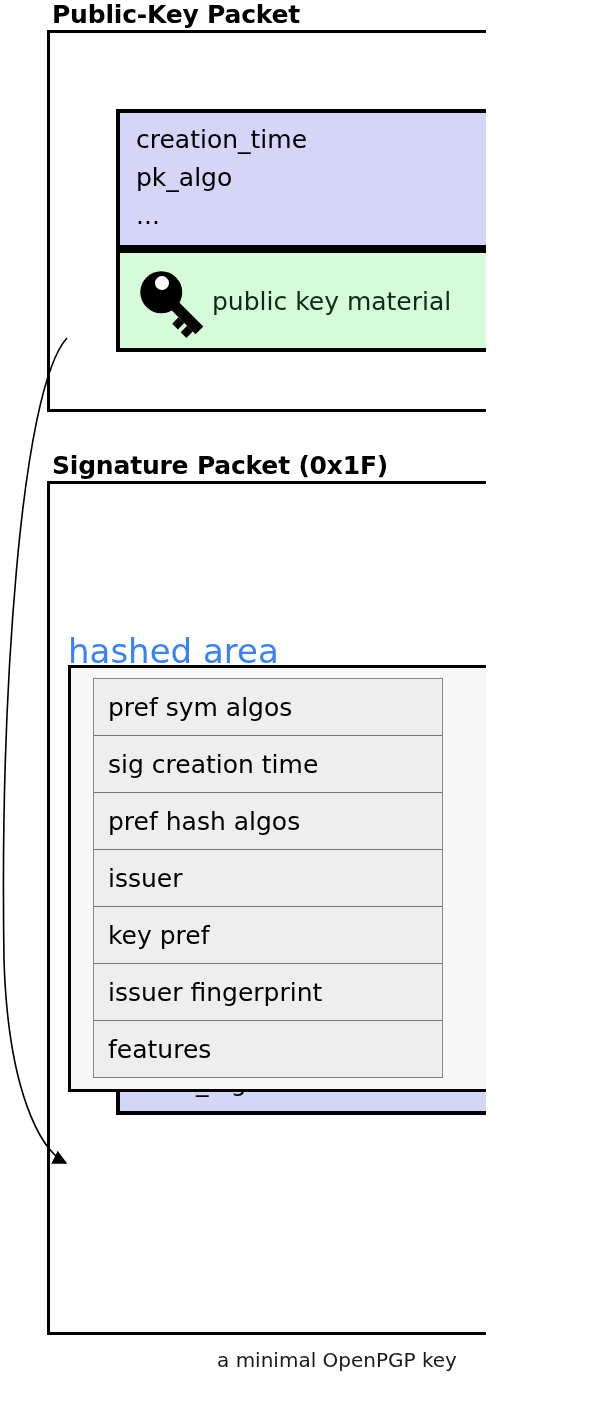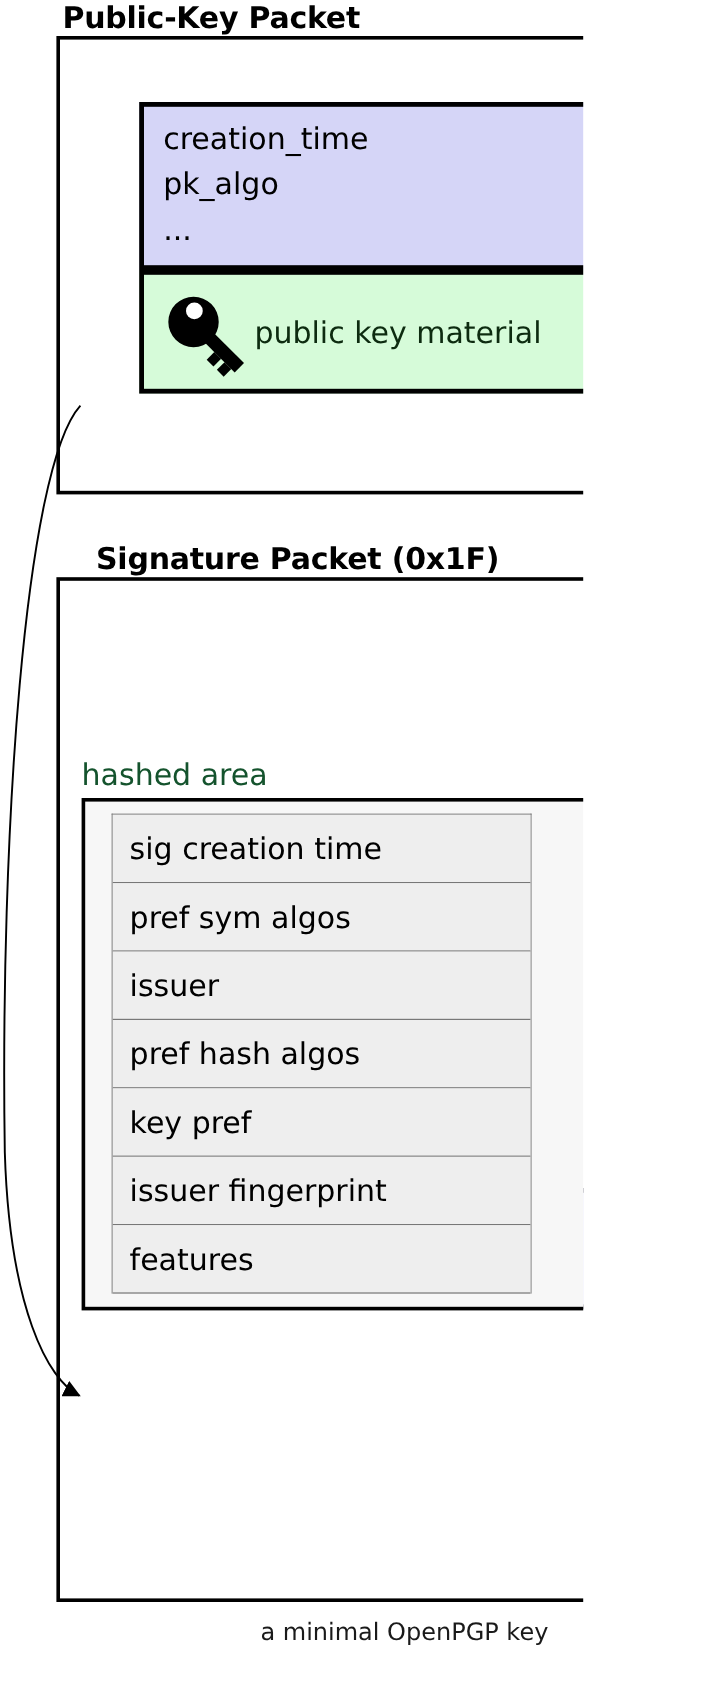--- a/index.html
+++ b/index.html
@@ -22,37 +22,38 @@
   
   .pkt-title {
     position: absolute;
     font-weight: bold;
     font-size: 25px;
     color: #000000;
     letter-spacing: -0.2px;
     white-space: nowrap;
   }
   #title-public  { left: 52px;  top: 0px;   }
-  #title-sig     { left: 52px;  top: 451px; margin-left: 28px; }
+  #title-sig     { left: 52px;  top: 451px; }
 
   
   .packet-frame {
     position: absolute;
     border: 3px solid #000000;
     background: #ffffff;
     box-sizing: border-box;
   }
   #packet-public { left: 47px; top: 30px;  width: 498px; height: 382px; }
   #packet-sig    { left: 47px; top: 481px; width: 498px; height: 854px; }
 
   
   .field {
     position: absolute;
     border: 4px solid #000000;
     box-sizing: border-box;
+    margin-top: 24px;
   }
   .field-purple { background: #d5d5f7; }
   .field-green  { background: #d6fbd9; }
 
   #field-pk-header  { left: 66px;  top: 52px;   width: 437px; height: 140px; }
   #field-pk-mat     { left: 66px;  top: 192px;  width: 437px; height: 103px; padding-left: 27px; }
   #field-sig-header { left: 66px;  top: 506px;  width: 437px; height: 101px; }
 
   .field-text {
     position: absolute;
@@ -72,22 +73,22 @@
     top: 8px;
     width: 88px;
     height: 88px;
   }
 
   
   #hashed-label {
     position: absolute;
     left: 68px;
     top: 631px;
-    font-size: 25px;
-    color: #14532d;
+    font-size: 34px;
+    color: #3b82f6;
     white-space: nowrap;
     text-align: right;
   }
   #hashed-area {
     position: absolute;
     left: 68px;
     top: 665px;
     width: 434px;
     height: 427px;
     border: 3px solid #000000;
@@ -175,24 +176,24 @@
       <div class="field-text" id="text-sig-header">pk_algo
 hash_algo</div>
     </div>
 
   </div>
 
   <div id="hashed-label">hashed area</div>
 
   <div id="hashed-area">
     <div id="subpacket-table">
+      <div class="subpacket-row">pref sym algos</div>
       <div class="subpacket-row">sig creation time</div>
-      <div class="subpacket-row">pref sym algos</div>
+      <div class="subpacket-row">pref hash algos</div>
       <div class="subpacket-row">issuer</div>
-      <div class="subpacket-row">pref hash algos</div>
       <div class="subpacket-row">key pref</div>
       <div class="subpacket-row">issuer fingerprint</div>
       <div class="subpacket-row">features</div>
     </div>
   </div>
 
   <svg id="arrows" viewBox="0 0 602 1406">
     <defs>
       <marker id="ah" viewBox="0 0 10 10" refX="9" refY="5" markerWidth="9" markerHeight="9" orient="auto-start-reverse">
         <path d="M 0 0 L 10 5 L 0 10 z" fill="#000000"></path>

